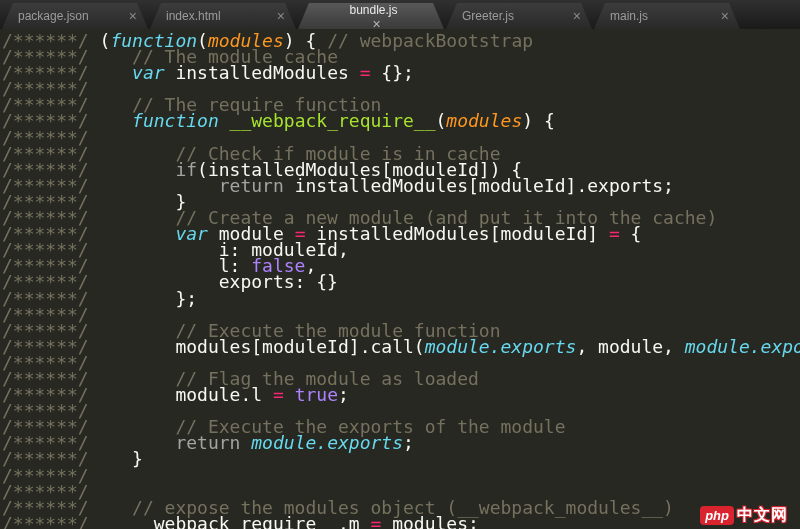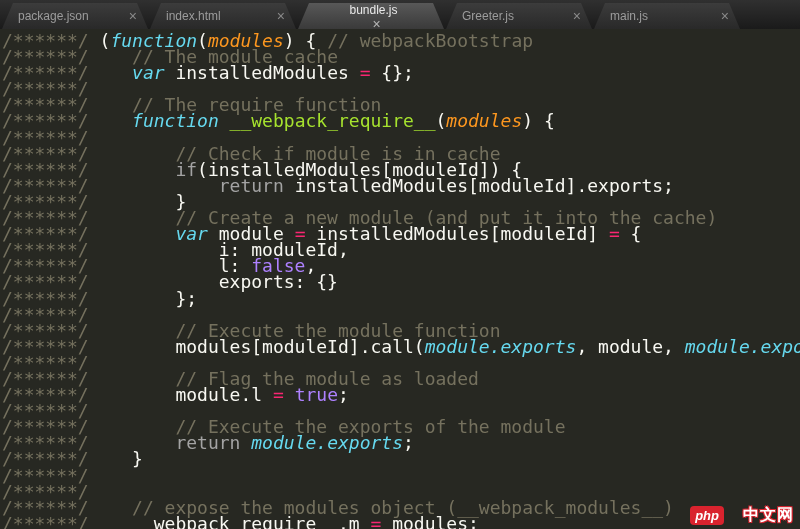--- a/index.html
+++ b/index.html
@@ -62,26 +62,25 @@
   .tok-kw  { color: #a3a3a3; }                      
   .tok-op  { color: #f92672; }                      
   .tok-st  { color: #66d9ef; font-style: italic; }  
   .tok-fn  { color: #a6e22e; }                      
   .tok-par { color: #fd971f; font-style: italic; }  
   .tok-cn  { color: #ae81ff; }                      
   .tok-it  { color: #66d9ef; font-style: italic; }  
 
   
   .watermark {
-    position: absolute; right: 6px; bottom: 3px;
+    position: absolute; right: 12px; bottom: 3px;
     display: flex; align-items: center;
     font-family: "Liberation Sans", sans-serif;
     font-weight: bold;
     pointer-events: none;
-    gap: 16px;
   }
   .watermark-logo {
     background: #d9232e; color: #ffffff;
     font-size: 13px; font-style: italic;
     padding: 3px 5px; border-radius: 4px;
     margin-right: 3px; line-height: 13px;
   }
   .watermark-text {
     color: #ffffff; font-size: 16px; letter-spacing: 1px;
     text-shadow: -1px -1px 0 #d9232e, 1px -1px 0 #d9232e,

